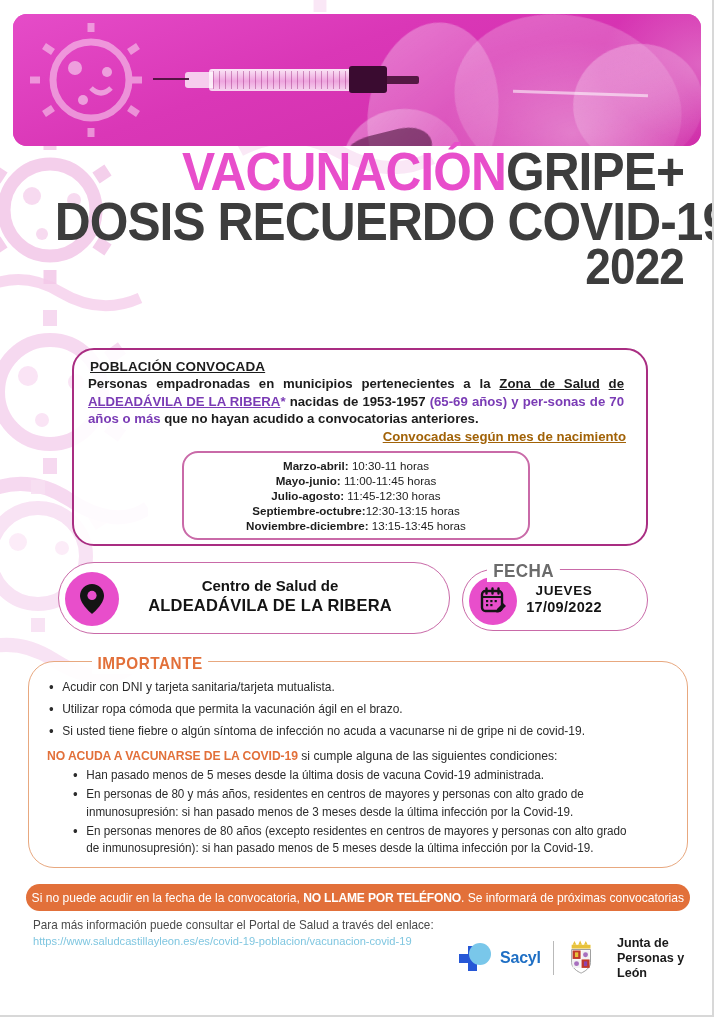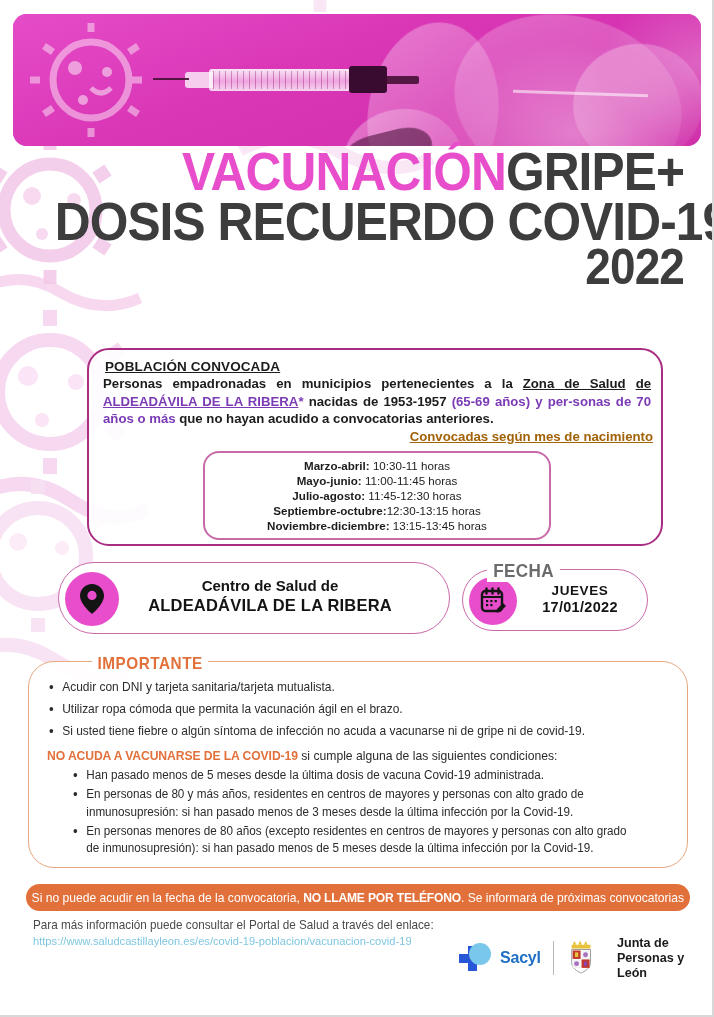--- a/index.html
+++ b/index.html
@@ -128,22 +128,21 @@
   
   .pc-box {
     position: absolute;
     left: 72px; top: 348px;
     width: 576px; height: 198px;
     border: 2px solid #a92d82;
     border-radius: 22px;
     background: rgba(255,255,255,.88);
     z-index: 6;
     box-sizing: border-box;
-    padding: 9px 8px 0 12px;
-    margin-left: 15px;
+    padding: 9px 20px 0 12px;
   }
   .pc-title {
     font-size: 13.5px;
     font-weight: 700;
     color: #1c1c1c;
     text-decoration: underline;
     letter-spacing: .1px;
     margin: 0 0 1px 4px;
   }
   .pc-body {
@@ -241,21 +240,21 @@
     font-size: 19px;
     font-weight: 700;
     color: #6b6b6b;
     letter-spacing: .4px;
     z-index: 7;
     transform: scaleX(.9);
     transform-origin: left center;
   }
   .fecha-text {
     position: absolute;
-    left: 516px; top: 583px;
+    left: 500px; top: 583px;
     width: 128px;
     text-align: center;
     color: #141414;
     z-index: 7;
   }
   .fecha-l1 { font-size: 13.5px; font-weight: 700; letter-spacing: .6px; }
   .fecha-l2 { font-size: 14.5px; font-weight: 700; letter-spacing: .3px; margin-top: 1px; }
 
   
   .footnote {
@@ -550,21 +549,21 @@
           <rect x="6" y="17" width="2.2" height="2.2"></rect>
           <rect x="10.3" y="17" width="2.2" height="2.2"></rect>
         </g>
         <path d="M17 22 l6 -6 l3 3 l-6 6 l-3.6 .6 z" fill="#141414"></path>
       </svg>
     </div>
   </div>
   <div class="fecha-label">FECHA</div>
   <div class="fecha-text">
     <div class="fecha-l1">JUEVES</div>
-    <div class="fecha-l2">17/01/2022</div>
+    <div class="fecha-l2">17/09/2022</div>
   </div>
 
 
   <div class="imp-box">
     <ul class="imp-ul">
       <li>Acudir con DNI y tarjeta sanitaria/tarjeta mutualista.</li>
       <li>Utilizar ropa cómoda que permita la vacunación ágil en el brazo.</li>
       <li>Si usted tiene fiebre o algún síntoma de infección no acuda a vacunarse ni de gripe ni de covid-19.</li>
     </ul>
     <div class="imp-warn">

